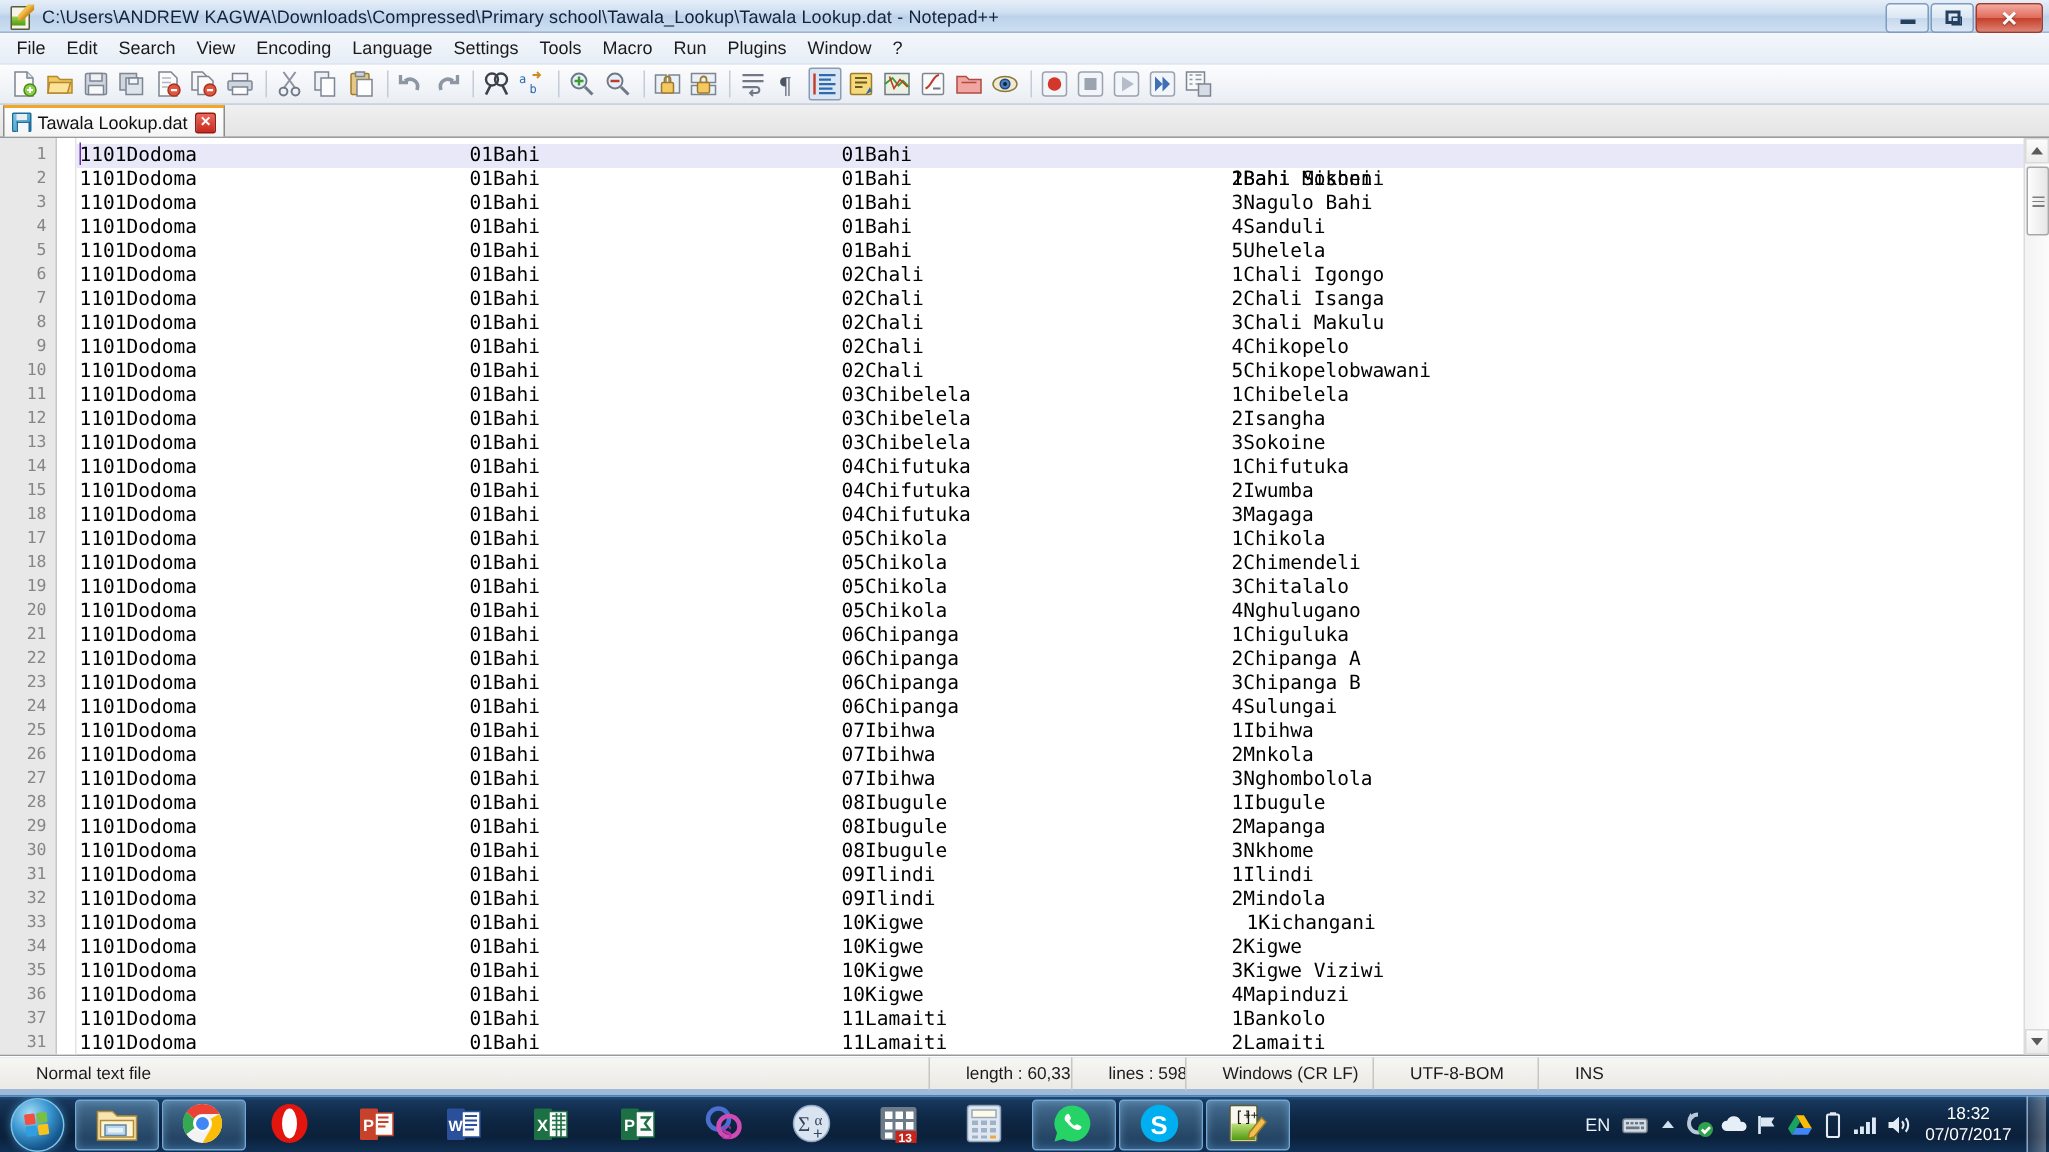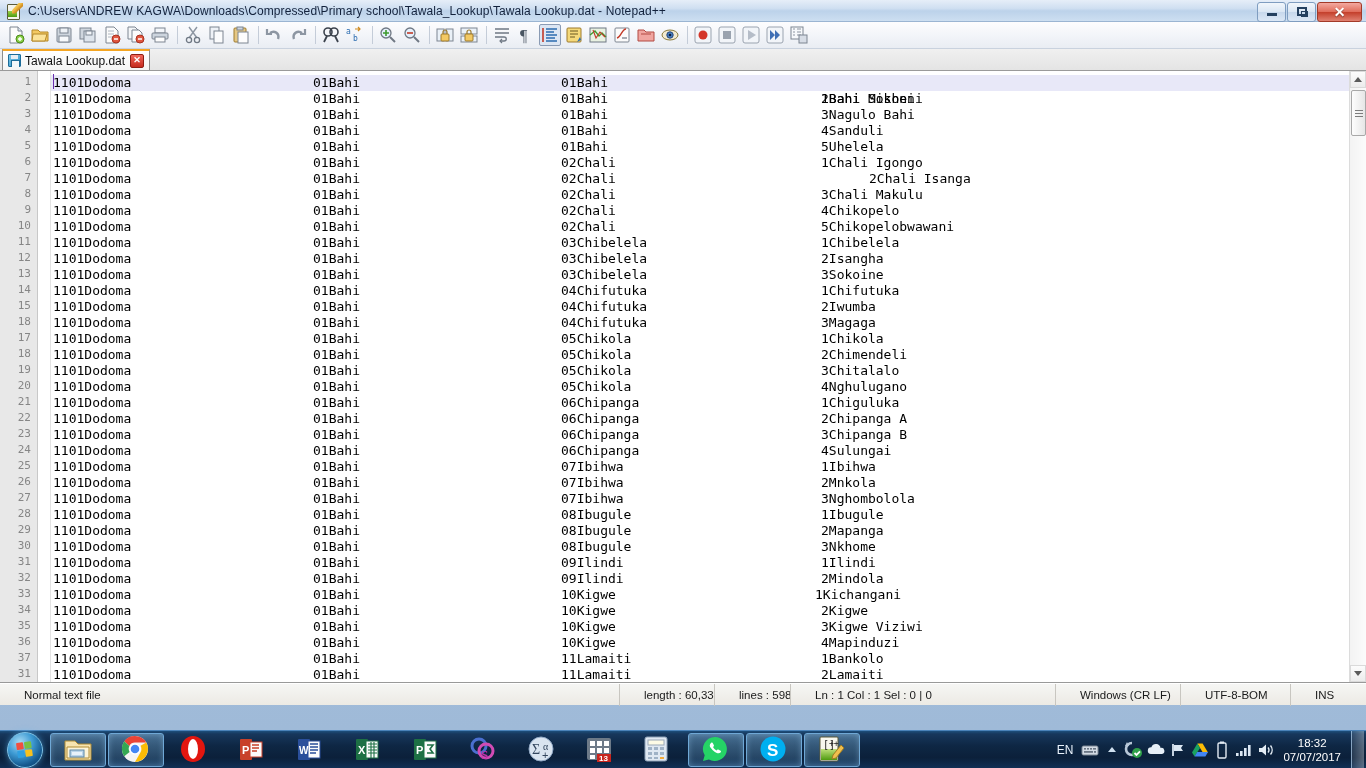--- a/index.html
+++ b/index.html
@@ -429,20 +429,35 @@
         </div>
       <div class="winbtn">
           <div class="max-glyph"></div>
         </div>
       <div class="winbtn close">
           <span class="close-glyph">✕</span>
         </div>
     </div>
   </div>
 
+  <div id="menu-bar">
+    <div class="menu-item">File</div>
+    <div class="menu-item">Edit</div>
+    <div class="menu-item">Search</div>
+    <div class="menu-item">View</div>
+    <div class="menu-item">Encoding</div>
+    <div class="menu-item">Language</div>
+    <div class="menu-item">Settings</div>
+    <div class="menu-item">Tools</div>
+    <div class="menu-item">Macro</div>
+    <div class="menu-item">Run</div>
+    <div class="menu-item">Plugins</div>
+    <div class="menu-item">Window</div>
+    <div class="menu-item">?</div>
+  </div>
 
   <div id="toolbar">
 
     <div class="tb">
         <svg width="18" height="18" viewBox="0 0 18 18">
           <path d="M3 1h8l4 4v12H3z" fill="#fbfbfb" stroke="#7d8591"></path>
           <path d="M11 1v4h4" fill="#dde6f0" stroke="#7d8591"></path>
           <circle cx="13" cy="13" r="4" fill="#8ad04a" stroke="#4c8a18"></circle>
           <path d="M13 11v4M11 13h4" stroke="#fff" stroke-width="1.4"></path>
         </svg>
@@ -727,21 +742,21 @@
       </div>
     <div id="fold-margin"></div>
     <div id="code">
 
     <div class="code-line current" style="position: relative;"><span style="position: absolute; left: 2px; top: 0px;">1101Dodoma</span><span style="position: absolute; left: 262px; top: 0px;">01Bahi</span><span style="position: absolute; left: 510px; top: 0px;">01Bahi</span><span style="position: absolute; left: 770px; top: 16px;">1Bahi Misheni</span></div>
         <div class="code-line" style="position: relative;"><span style="position: absolute; left: 2px; top: 0px;">1101Dodoma</span><span style="position: absolute; left: 262px; top: 0px;">01Bahi</span><span style="position: absolute; left: 510px; top: 0px;">01Bahi</span><span style="position: absolute; left: 770px; top: 0px;">2Bahi Sokoni</span></div>
         <div class="code-line" style="position: relative;"><span style="position: absolute; left: 2px; top: 0px;">1101Dodoma</span><span style="position: absolute; left: 262px; top: 0px;">01Bahi</span><span style="position: absolute; left: 510px; top: 0px;">01Bahi</span><span style="position: absolute; left: 770px; top: 0px;">3Nagulo Bahi</span></div>
         <div class="code-line" style="position: relative;"><span style="position: absolute; left: 2px; top: 0px;">1101Dodoma</span><span style="position: absolute; left: 262px; top: 0px;">01Bahi</span><span style="position: absolute; left: 510px; top: 0px;">01Bahi</span><span style="position: absolute; left: 770px; top: 0px;">4Sanduli</span></div>
         <div class="code-line" style="position: relative;"><span style="position: absolute; left: 2px; top: 0px;">1101Dodoma</span><span style="position: absolute; left: 262px; top: 0px;">01Bahi</span><span style="position: absolute; left: 510px; top: 0px;">01Bahi</span><span style="position: absolute; left: 770px; top: 0px;">5Uhelela</span></div>
         <div class="code-line" style="position: relative;"><span style="position: absolute; left: 2px; top: 0px;">1101Dodoma</span><span style="position: absolute; left: 262px; top: 0px;">01Bahi</span><span style="position: absolute; left: 510px; top: 0px;">02Chali</span><span style="position: absolute; left: 770px; top: 0px;">1Chali Igongo</span></div>
-        <div class="code-line" style="position: relative;"><span style="position: absolute; left: 2px; top: 0px;">1101Dodoma</span><span style="position: absolute; left: 262px; top: 0px;">01Bahi</span><span style="position: absolute; left: 510px; top: 0px;">02Chali</span><span style="position: absolute; left: 770px; top: 0px; margin-left: 48px;">2Chali Isanga</span></div>
+        <div class="code-line" style="position: relative;"><span style="position: absolute; left: 2px; top: 0px;">1101Dodoma</span><span style="position: absolute; left: 262px; top: 0px;">01Bahi</span><span style="position: absolute; left: 510px; top: 0px;">02Chali</span><span style="position: absolute; left: 770px; top: 0px;">2Chali Isanga</span></div>
         <div class="code-line" style="position: relative;"><span style="position: absolute; left: 2px; top: 0px;">1101Dodoma</span><span style="position: absolute; left: 262px; top: 0px;">01Bahi</span><span style="position: absolute; left: 510px; top: 0px;">02Chali</span><span style="position: absolute; left: 770px; top: 0px;">3Chali Makulu</span></div>
         <div class="code-line" style="position: relative;"><span style="position: absolute; left: 2px; top: 0px;">1101Dodoma</span><span style="position: absolute; left: 262px; top: 0px;">01Bahi</span><span style="position: absolute; left: 510px; top: 0px;">02Chali</span><span style="position: absolute; left: 770px; top: 0px;">4Chikopelo</span></div>
         <div class="code-line" style="position: relative;"><span style="position: absolute; left: 2px; top: 0px;">1101Dodoma</span><span style="position: absolute; left: 262px; top: 0px;">01Bahi</span><span style="position: absolute; left: 510px; top: 0px;">02Chali</span><span style="position: absolute; left: 770px; top: 0px;">5Chikopelobwawani</span></div>
         <div class="code-line" style="position: relative;"><span style="position: absolute; left: 2px; top: 0px;">1101Dodoma</span><span style="position: absolute; left: 262px; top: 0px;">01Bahi</span><span style="position: absolute; left: 510px; top: 0px;">03Chibelela</span><span style="position: absolute; left: 770px; top: 0px;">1Chibelela</span></div>
         <div class="code-line" style="position: relative;"><span style="position: absolute; left: 2px; top: 0px;">1101Dodoma</span><span style="position: absolute; left: 262px; top: 0px;">01Bahi</span><span style="position: absolute; left: 510px; top: 0px;">03Chibelela</span><span style="position: absolute; left: 770px; top: 0px;">2Isangha</span></div>
         <div class="code-line" style="position: relative;"><span style="position: absolute; left: 2px; top: 0px;">1101Dodoma</span><span style="position: absolute; left: 262px; top: 0px;">01Bahi</span><span style="position: absolute; left: 510px; top: 0px;">03Chibelela</span><span style="position: absolute; left: 770px; top: 0px;">3Sokoine</span></div>
         <div class="code-line" style="position: relative;"><span style="position: absolute; left: 2px; top: 0px;">1101Dodoma</span><span style="position: absolute; left: 262px; top: 0px;">01Bahi</span><span style="position: absolute; left: 510px; top: 0px;">04Chifutuka</span><span style="position: absolute; left: 770px; top: 0px;">1Chifutuka</span></div>
         <div class="code-line" style="position: relative;"><span style="position: absolute; left: 2px; top: 0px;">1101Dodoma</span><span style="position: absolute; left: 262px; top: 0px;">01Bahi</span><span style="position: absolute; left: 510px; top: 0px;">04Chifutuka</span><span style="position: absolute; left: 770px; top: 0px;">2Iwumba</span></div>
         <div class="code-line" style="position: relative;"><span style="position: absolute; left: 2px; top: 0px;">1101Dodoma</span><span style="position: absolute; left: 262px; top: 0px;">01Bahi</span><span style="position: absolute; left: 510px; top: 0px;">04Chifutuka</span><span style="position: absolute; left: 770px; top: 0px;">3Magaga</span></div>
         <div class="code-line" style="position: relative;"><span style="position: absolute; left: 2px; top: 0px;">1101Dodoma</span><span style="position: absolute; left: 262px; top: 0px;">01Bahi</span><span style="position: absolute; left: 510px; top: 0px;">05Chikola</span><span style="position: absolute; left: 770px; top: 0px;">1Chikola</span></div>
@@ -753,21 +768,21 @@
         <div class="code-line" style="position: relative;"><span style="position: absolute; left: 2px; top: 0px;">1101Dodoma</span><span style="position: absolute; left: 262px; top: 0px;">01Bahi</span><span style="position: absolute; left: 510px; top: 0px;">06Chipanga</span><span style="position: absolute; left: 770px; top: 0px;">3Chipanga B</span></div>
         <div class="code-line" style="position: relative;"><span style="position: absolute; left: 2px; top: 0px;">1101Dodoma</span><span style="position: absolute; left: 262px; top: 0px;">01Bahi</span><span style="position: absolute; left: 510px; top: 0px;">06Chipanga</span><span style="position: absolute; left: 770px; top: 0px;">4Sulungai</span></div>
         <div class="code-line" style="position: relative;"><span style="position: absolute; left: 2px; top: 0px;">1101Dodoma</span><span style="position: absolute; left: 262px; top: 0px;">01Bahi</span><span style="position: absolute; left: 510px; top: 0px;">07Ibihwa</span><span style="position: absolute; left: 770px; top: 0px;">1Ibihwa</span></div>
         <div class="code-line" style="position: relative;"><span style="position: absolute; left: 2px; top: 0px;">1101Dodoma</span><span style="position: absolute; left: 262px; top: 0px;">01Bahi</span><span style="position: absolute; left: 510px; top: 0px;">07Ibihwa</span><span style="position: absolute; left: 770px; top: 0px;">2Mnkola</span></div>
         <div class="code-line" style="position: relative;"><span style="position: absolute; left: 2px; top: 0px;">1101Dodoma</span><span style="position: absolute; left: 262px; top: 0px;">01Bahi</span><span style="position: absolute; left: 510px; top: 0px;">07Ibihwa</span><span style="position: absolute; left: 770px; top: 0px;">3Nghombolola</span></div>
         <div class="code-line" style="position: relative;"><span style="position: absolute; left: 2px; top: 0px;">1101Dodoma</span><span style="position: absolute; left: 262px; top: 0px;">01Bahi</span><span style="position: absolute; left: 510px; top: 0px;">08Ibugule</span><span style="position: absolute; left: 770px; top: 0px;">1Ibugule</span></div>
         <div class="code-line" style="position: relative;"><span style="position: absolute; left: 2px; top: 0px;">1101Dodoma</span><span style="position: absolute; left: 262px; top: 0px;">01Bahi</span><span style="position: absolute; left: 510px; top: 0px;">08Ibugule</span><span style="position: absolute; left: 770px; top: 0px;">2Mapanga</span></div>
         <div class="code-line" style="position: relative;"><span style="position: absolute; left: 2px; top: 0px;">1101Dodoma</span><span style="position: absolute; left: 262px; top: 0px;">01Bahi</span><span style="position: absolute; left: 510px; top: 0px;">08Ibugule</span><span style="position: absolute; left: 770px; top: 0px;">3Nkhome</span></div>
         <div class="code-line" style="position: relative;"><span style="position: absolute; left: 2px; top: 0px;">1101Dodoma</span><span style="position: absolute; left: 262px; top: 0px;">01Bahi</span><span style="position: absolute; left: 510px; top: 0px;">09Ilindi</span><span style="position: absolute; left: 770px; top: 0px;">1Ilindi</span></div>
         <div class="code-line" style="position: relative;"><span style="position: absolute; left: 2px; top: 0px;">1101Dodoma</span><span style="position: absolute; left: 262px; top: 0px;">01Bahi</span><span style="position: absolute; left: 510px; top: 0px;">09Ilindi</span><span style="position: absolute; left: 770px; top: 0px;">2Mindola</span></div>
-        <div class="code-line" style="position: relative;"><span style="position: absolute; left: 2px; top: 0px;">1101Dodoma</span><span style="position: absolute; left: 262px; top: 0px;">01Bahi</span><span style="position: absolute; left: 510px; top: 0px;">10Kigwe</span><span style="position: absolute; left: 764px; top: 0px;">1Kichangani</span></div>
+        <div class="code-line" style="position: relative;"><span style="position: absolute; left: 2px; top: 0px;">1101Dodoma</span><span style="position: absolute; left: 262px; top: 0px;">01Bahi</span><span style="position: absolute; left: 510px; top: 0px;">10Kigwe</span><span style="position: absolute; left: 780px; top: 0px;">1Kichangani</span></div>
         <div class="code-line" style="position: relative;"><span style="position: absolute; left: 2px; top: 0px;">1101Dodoma</span><span style="position: absolute; left: 262px; top: 0px;">01Bahi</span><span style="position: absolute; left: 510px; top: 0px;">10Kigwe</span><span style="position: absolute; left: 770px; top: 0px;">2Kigwe</span></div>
         <div class="code-line" style="position: relative;"><span style="position: absolute; left: 2px; top: 0px;">1101Dodoma</span><span style="position: absolute; left: 262px; top: 0px;">01Bahi</span><span style="position: absolute; left: 510px; top: 0px;">10Kigwe</span><span style="position: absolute; left: 770px; top: 0px;">3Kigwe Viziwi</span></div>
         <div class="code-line" style="position: relative;"><span style="position: absolute; left: 2px; top: 0px;">1101Dodoma</span><span style="position: absolute; left: 262px; top: 0px;">01Bahi</span><span style="position: absolute; left: 510px; top: 0px;">10Kigwe</span><span style="position: absolute; left: 770px; top: 0px;">4Mapinduzi</span></div>
         <div class="code-line" style="position: relative;"><span style="position: absolute; left: 2px; top: 0px;">1101Dodoma</span><span style="position: absolute; left: 262px; top: 0px;">01Bahi</span><span style="position: absolute; left: 510px; top: 0px;">11Lamaiti</span><span style="position: absolute; left: 770px; top: 0px;">1Bankolo</span></div>
         <div class="code-line" style="position: relative;"><span style="position: absolute; left: 2px; top: 0px;">1101Dodoma</span><span style="position: absolute; left: 262px; top: 0px;">01Bahi</span><span style="position: absolute; left: 510px; top: 0px;">11Lamaiti</span><span style="position: absolute; left: 770px; top: 0px;">2Lamaiti</span></div>
         <div id="caret"></div>
       </div>
 
     <div id="v-scroll">
       <div class="arrow up">
@@ -779,21 +794,20 @@
       <div class="arrow down" style="position:absolute;bottom:0;left:0;right:0;">
           <div class="tri"></div>
         </div>
     </div>
   </div>
 
   <div id="status-bar">
     <div class="sb-cell" id="sb-type">Normal text file</div>
     <div class="sb-cell" id="sb-len">length : 60,330</div>
     <div class="sb-cell" id="sb-lines">lines : 598</div>
-    <div class="sb-cell" id="sb-pos">Ln : 1    Col : 1    Sel : 0 | 0</div>
     <div class="sb-cell" id="sb-eol">Windows (CR LF)</div>
     <div class="sb-cell" id="sb-enc">UTF-8-BOM</div>
     <div class="sb-cell" id="sb-ins">INS</div>
   </div>
 </div>
 
 <div id="taskbar">
 
   <div id="start-orb">
     <div class="orb">

